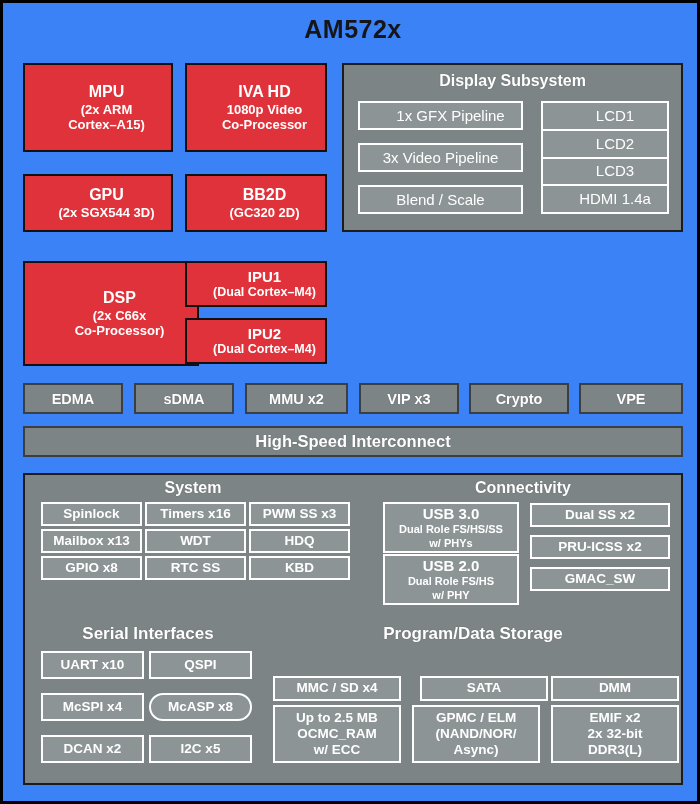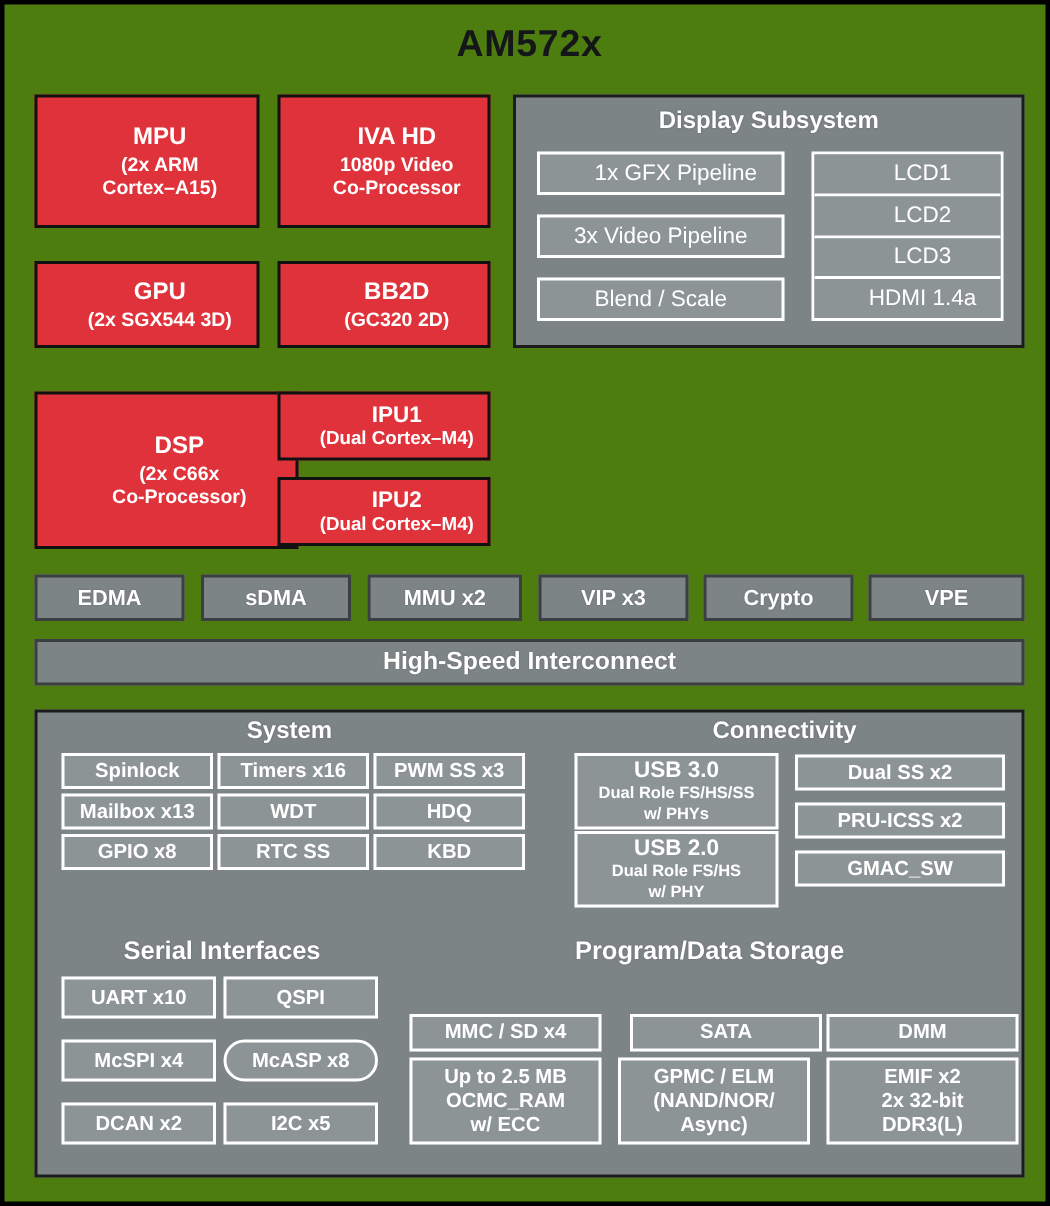--- a/index.html
+++ b/index.html
@@ -5,21 +5,21 @@
 <style>
   * { box-sizing: border-box; }
   html, body {
     margin: 0; padding: 0;
     background: #ffffff;
     font-family: "Liberation Sans", sans-serif;
   }
   #canvas {
     position: relative;
     width: 700px; height: 804px;
-    background: #4d7c0f;
+    background: #3b82f6;
     border: 3px solid #000000;
     overflow: hidden;
   }
   .abs { position: absolute; }
 
   
   #title {
     left: 0; top: 12px; width: 700px;
     text-align: center;
     font-size: 25px; font-weight: bold;

